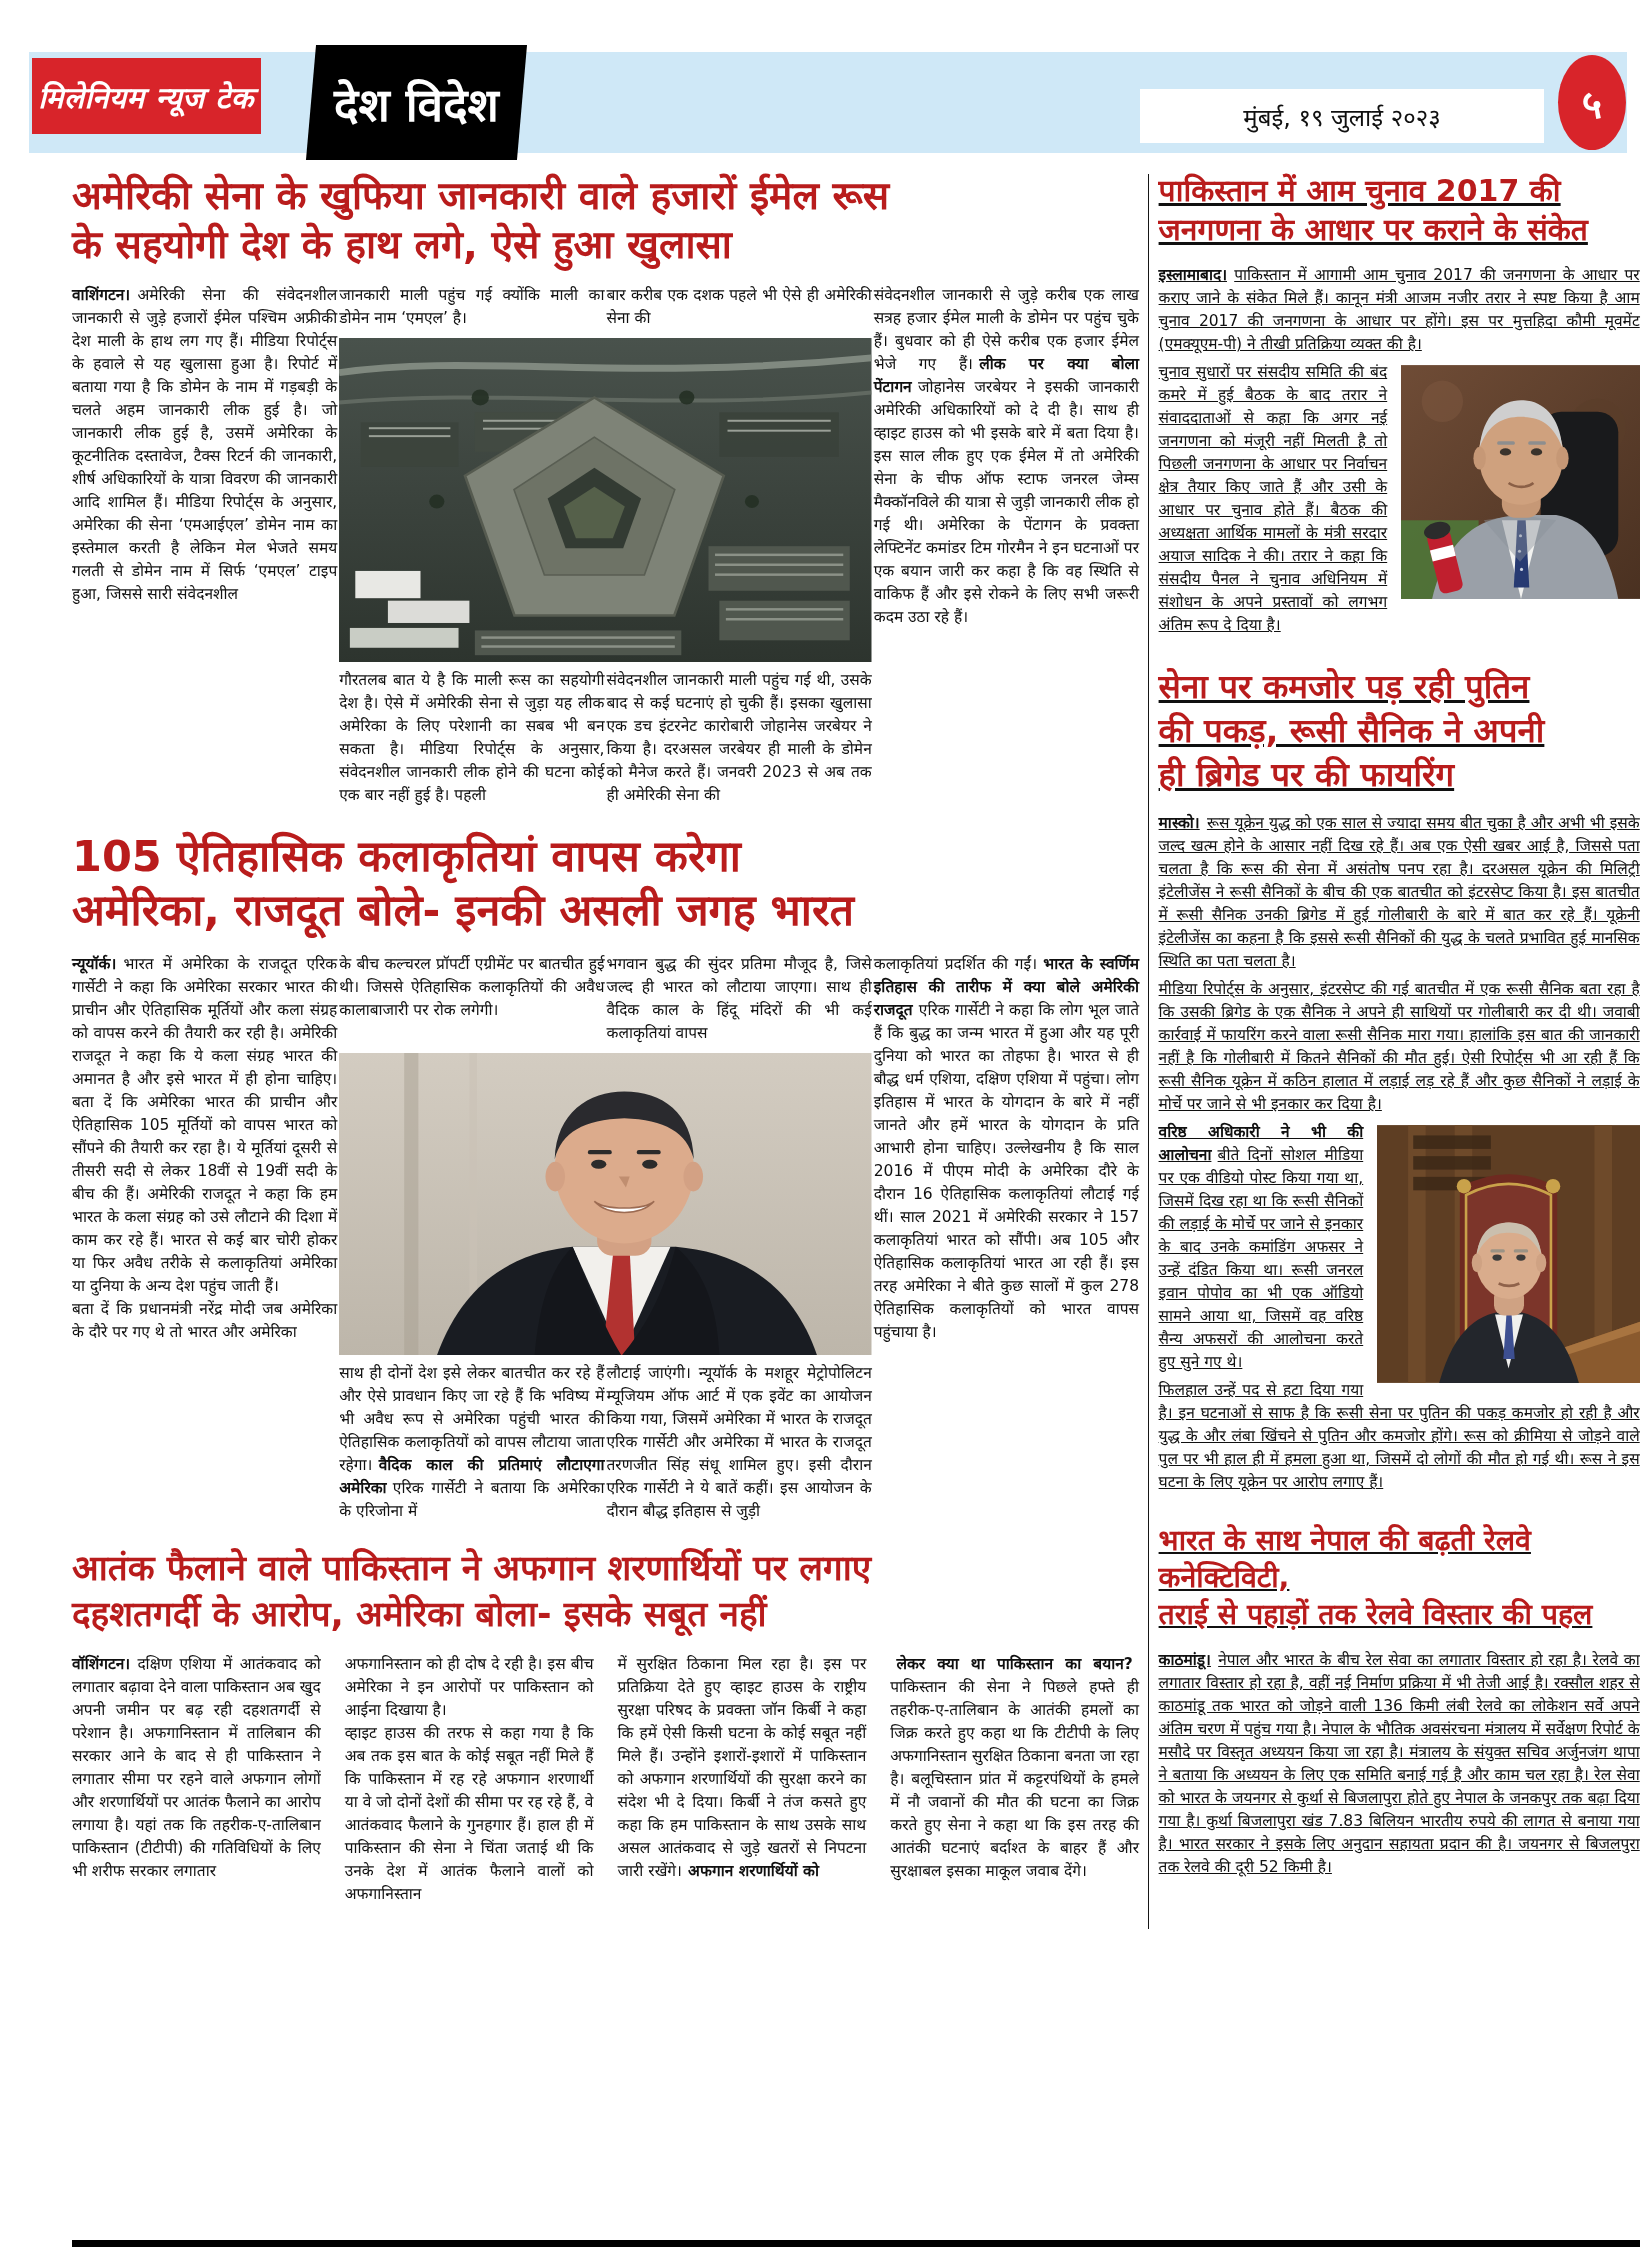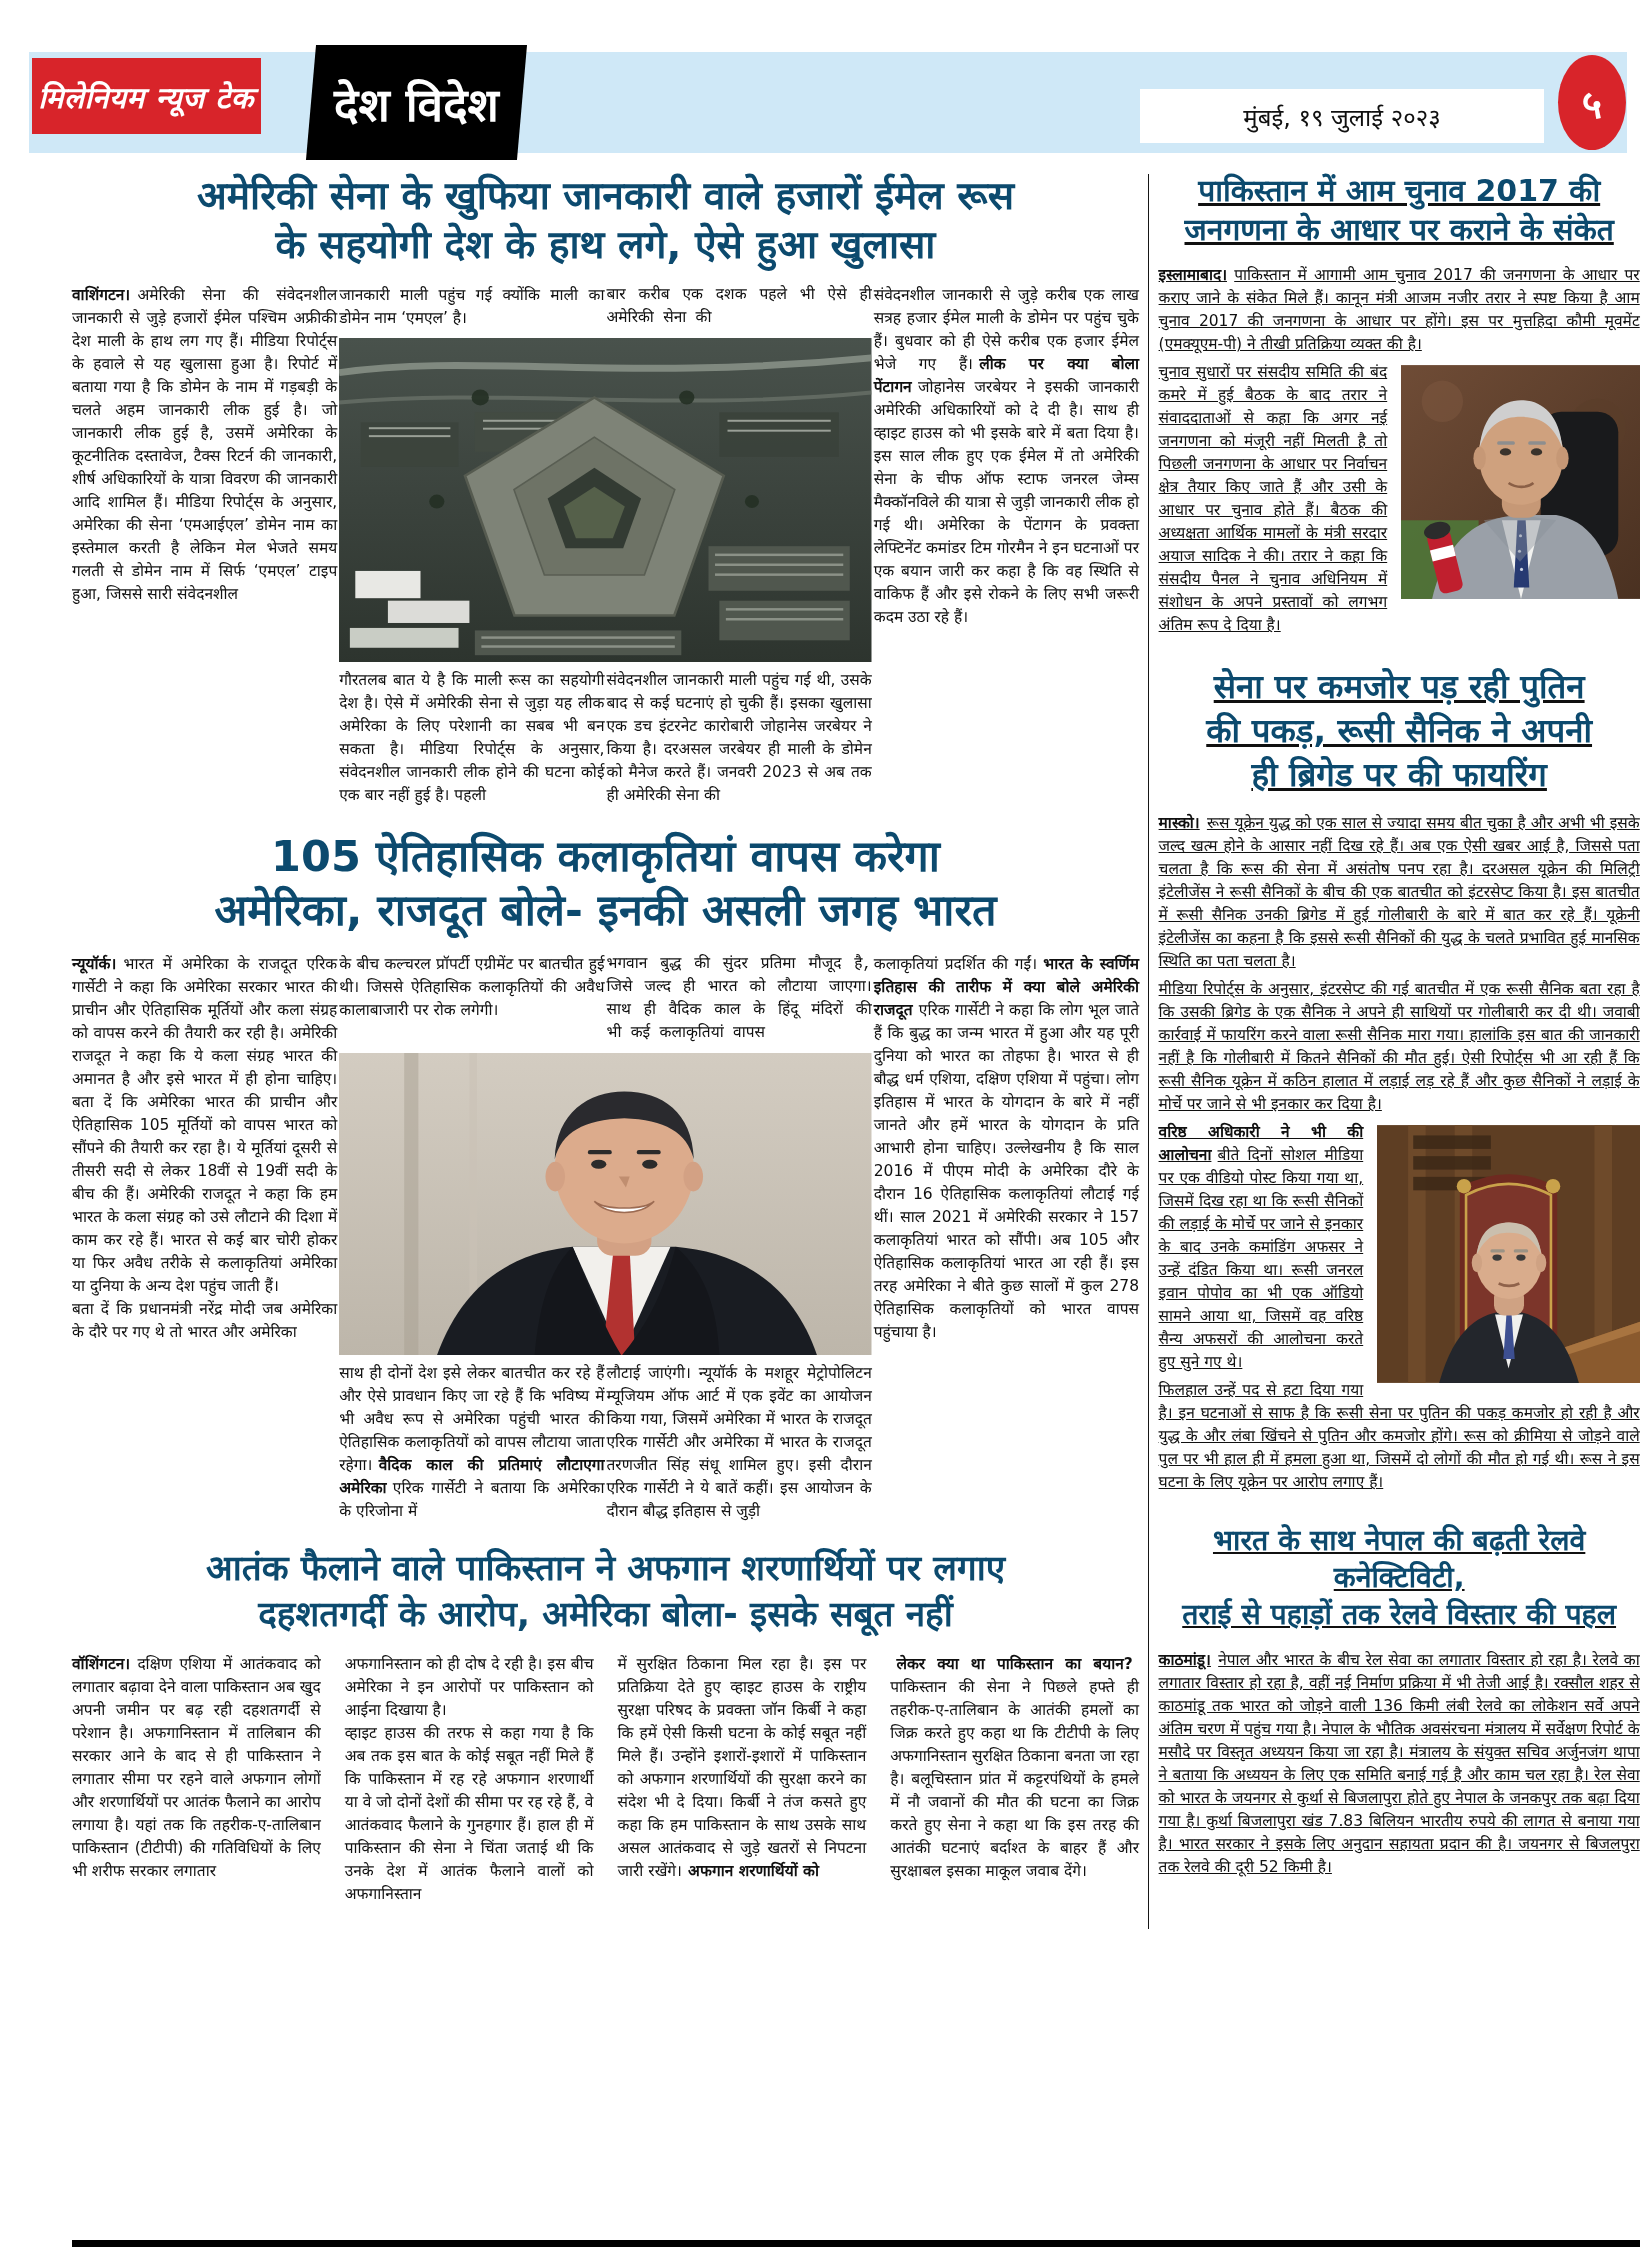--- a/index.html
+++ b/index.html
@@ -22,38 +22,38 @@
   .page-badge{position:absolute;right:1px;top:3.1px;width:68px;height:95px;background:#d8242a;border-radius:50%;
     display:flex;align-items:center;justify-content:center;color:#fff;font-weight:bold;font-size:39px;}
 
   
   .content{display:flex;align-items:stretch;margin:17.6px 10.3px 0 72px;}
   .zone-left{flex:0 0 1067px;}
   .vdiv{flex:0 0 1px;background:#161616;margin:3.1px 9.3px 0 9.3px;}
   .zone-right{flex:1;min-width:0;text-decoration:underline;}
 
   section{margin-bottom:23px;}
-  .hl{font-weight:bold;text-align:center;white-space:pre-line;margin:0 0 15.5px 0;color:#0c4a6e;}
+  .hl{font-weight:bold;text-align:left;white-space:pre-line;margin:0 0 15.5px 0;color:#b91c1c;}
   .hl-email{font-size:39px;line-height:1.26;}
   .hl-artifacts{font-size:43px;line-height:1.25;margin-top:4.1px;}
   .hl-afghan{font-size:35px;line-height:1.3;}
   .hl-census{font-size:30px;line-height:1.3;}
   .hl-putin{font-size:33px;line-height:1.32;}
   .hl-nepal{font-size:28.5px;line-height:1.3;}
 
   .col,.para{font-size:15.5px;line-height:23px;text-align:justify;white-space:pre-line;}
   .para{margin:0 0 5.2px 0;}
   .dl{font-weight:bold;margin-right:7.2px;}
   .sh{font-weight:bold;margin:0 6.2px;}
 
   
   .grid4{display:grid;grid-template-columns:repeat(4,1fr);column-gap:2px;}
   .g-email{grid-template-areas:"c1 c2t c3t c4" "c1 img img c4" "c1 c2b c3b c4";grid-template-rows:auto 339px auto;}
   .g-artifacts{grid-template-areas:"c1 c2t c3t c4" "c1 img img c4" "c1 c2b c3b c4";grid-template-rows:auto 317px auto;}
-  .gc1{grid-area:c1;} .gc2t{grid-area:c2t;} .gc3t{grid-area:c3t;font-family:Liberation Mono, monospace;}
+  .gc1{grid-area:c1;} .gc2t{grid-area:c2t;} .gc3t{grid-area:c3t;}
   .gc2b{grid-area:c2b;} .gc3b{grid-area:c3b;} .gc4{grid-area:c4;} .gimg{grid-area:img;}
   figure{margin:0;padding:0;}
   .gimg{padding:7.2px 0;}
   .gimg svg{width:100%;height:100%;display:block;}
 
   .grid4-plain{display:grid;grid-template-columns:repeat(4,1fr);column-gap:24px;}
 
   .float-photo{float:right;margin:4.1px 0 7.2px 13.5px;}
   .float-photo svg{display:block;}
   .flow{overflow:visible;}

